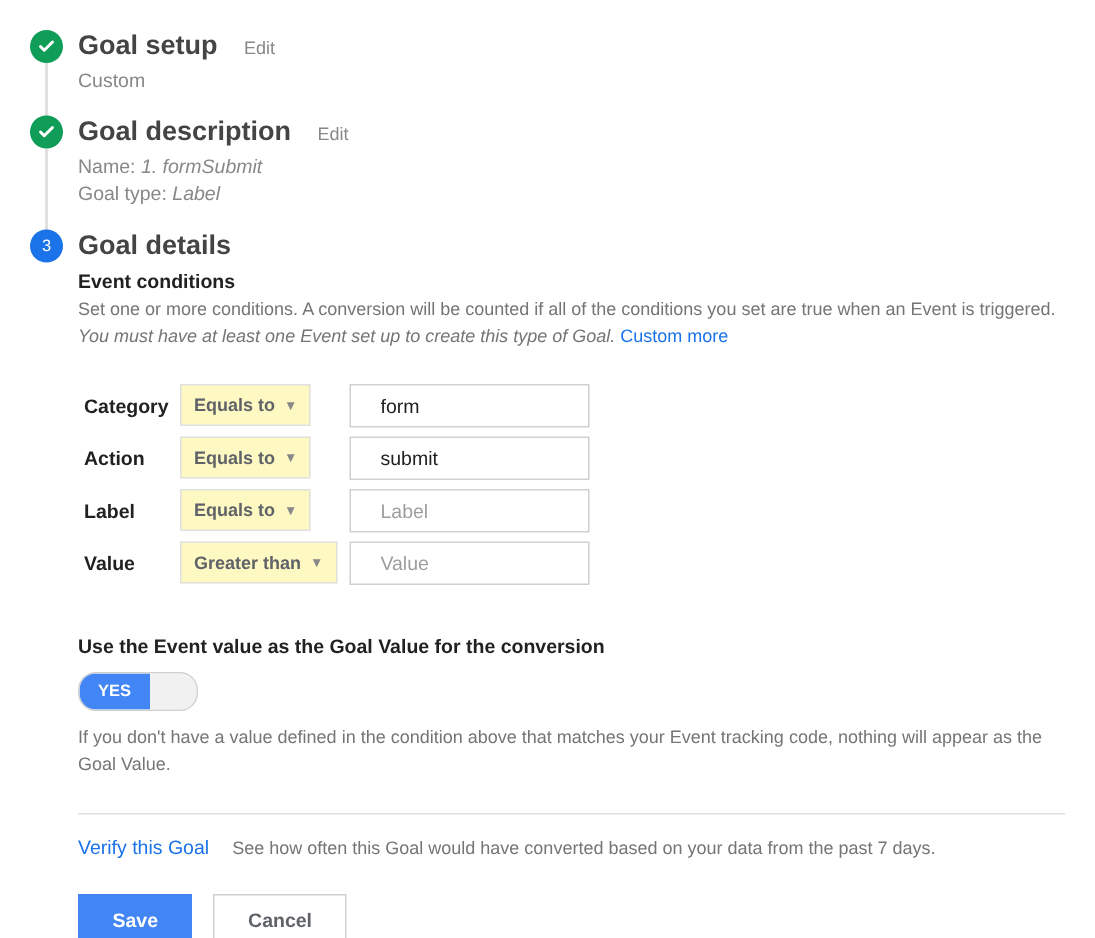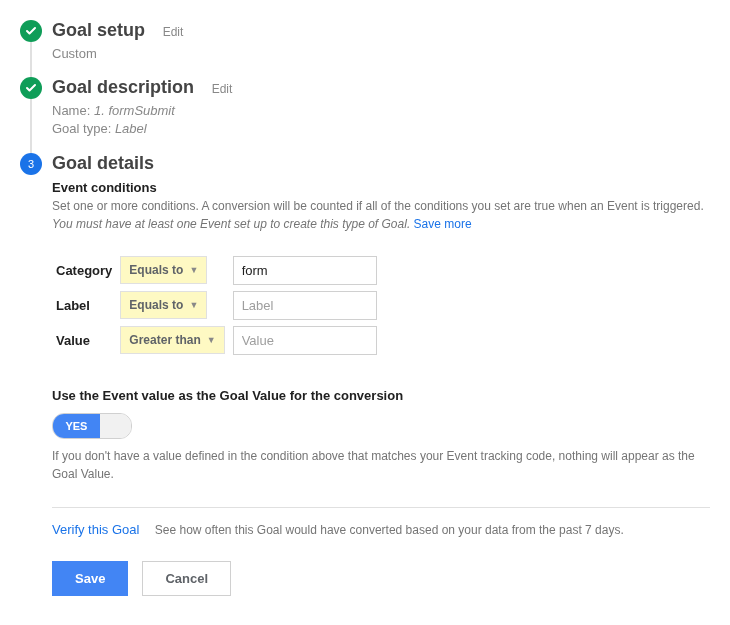--- a/index.html
+++ b/index.html
@@ -97,23 +97,23 @@
       min-width: 76px;
       text-align: right;
     }
     .dd .caret {
       margin-left: 6px;
       font-size: 9px;
       color: #888;
     }
     .txt {
       border: 1px solid #d0d0d0;
-      padding: 6px 8px;
-      font-size: 13px;
-      width: 144px;
+      padding: 6px 20px;
+      font-size: 13px;
+      width: 160px;
       color: #212121;
       background: #fff;
     }
     .txt::placeholder { color: #9e9e9e; }
     .subhead {
       font-weight: bold;
       font-size: 13px;
       margin-top: 30px;
       margin-bottom: 10px;
       color: #212121;
@@ -211,38 +211,50 @@
 </div>
 
 <div class="step-row">
   <div class="step-icon active">3</div>
   <div class="step-body">
     <div class="step-title">Goal details</div>
 
     <div class="section-h">Event conditions</div>
     <div class="section-desc">
       <span>Set one or more conditions. A conversion will be counted if all of the conditions you set are true when an Event is triggered. </span><span class="ital">You must have at least one Event set up to create this type of Goal.</span>
-      <span class="link">Save more</span>
+      <span class="link">Custom more</span>
     </div>
 
     <table class="cond-table">
       <tbody>
           <tr>
         <td class="cond-label">Category</td>
         <td>
           <div class="dd">
             <span>Equals to</span>
             <span class="caret">▼</span>
           </div>
         </td>
         <td>
           <input class="txt" type="text" placeholder="Category" value="form" style="">
         </td>
       </tr>
       <tr>
+        <td class="cond-label">Action</td>
+        <td>
+          <div class="dd">
+            <span>Equals to</span>
+            <span class="caret">▼</span>
+          </div>
+        </td>
+        <td>
+          <input class="txt" type="text" placeholder="Action" value="submit" style="">
+        </td>
+      </tr>
+      <tr>
         <td class="cond-label">Label</td>
         <td>
           <div class="dd">
             <span>Equals to</span>
             <span class="caret">▼</span>
           </div>
         </td>
         <td>
           <input class="txt" type="text" placeholder="Label" style="">
         </td>

